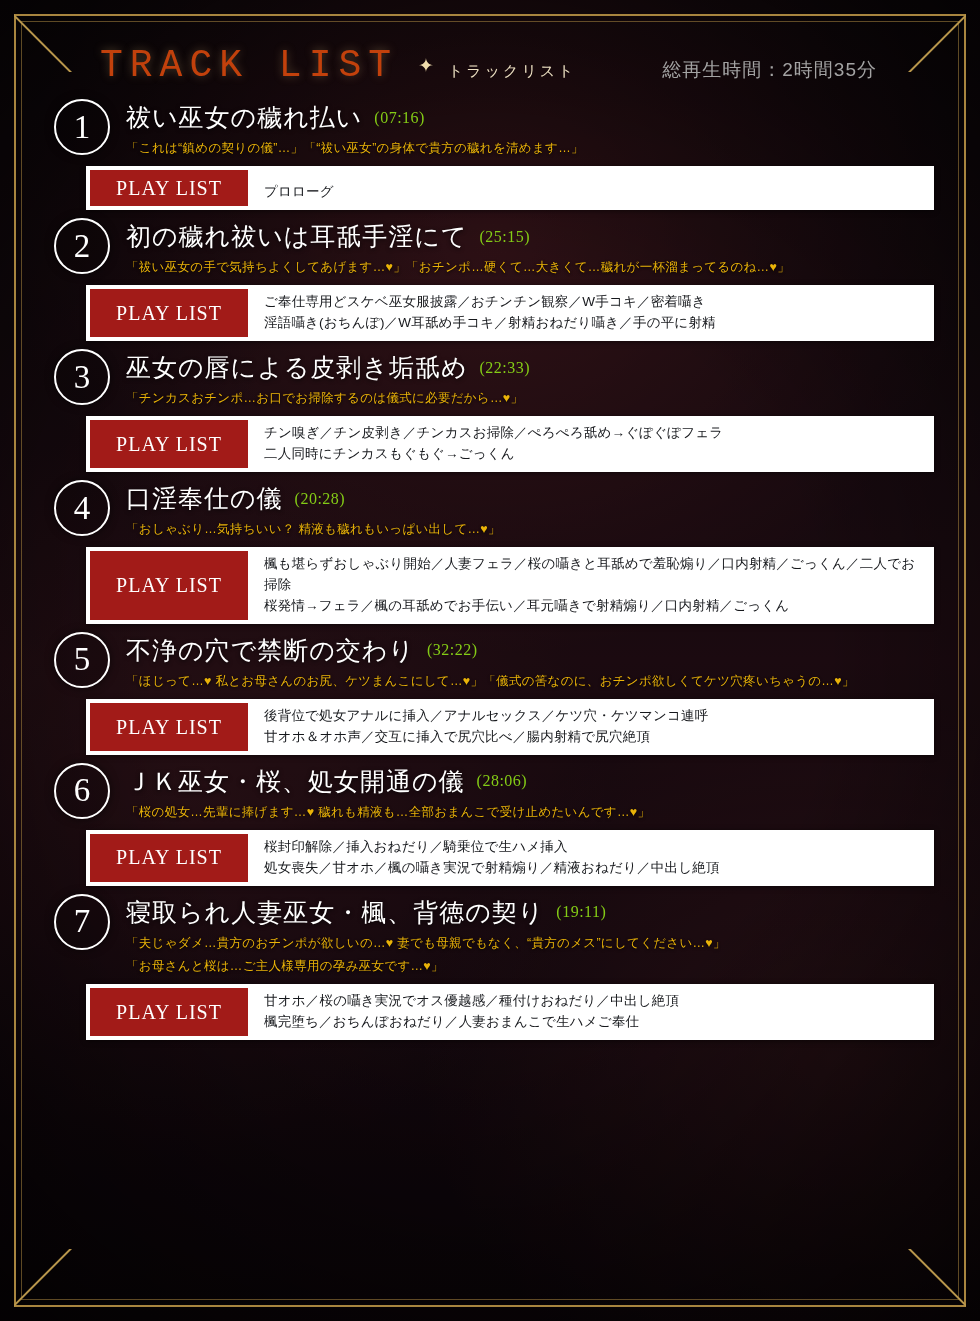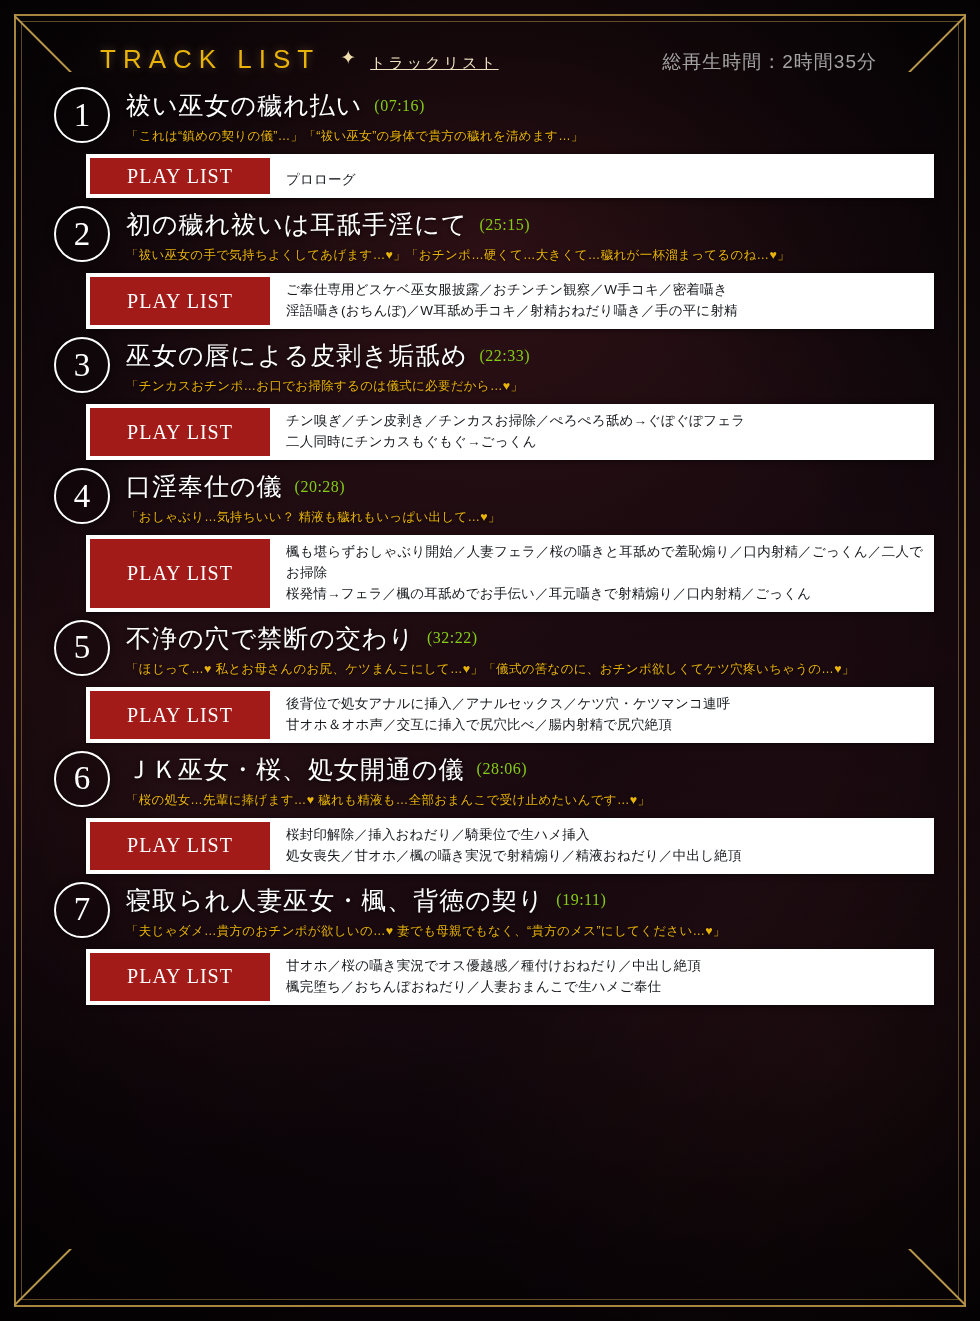--- a/index.html
+++ b/index.html
@@ -72,40 +72,39 @@
     left: 40px; top: 30px; right: 40px; bottom: 20px;
   }
 
   
   .header {
     display: flex;
     align-items: baseline;
     padding: 14px 8px 6px 60px;
   }
   .title-main {
-    font-family: Liberation Sans, sans-serif;
-    font-size: 26px;
+    font-family: Liberation Mono, monospace;
+    font-size: 38px;
     letter-spacing: 7px;
-    color: #eab308;
+    color: #c2410c;
     text-shadow: 0 0 10px rgba(220,190,120,0.35);
     font-weight: normal;
   }
   .sparkle {
     color: #f0ddad;
     font-size: 19px;
     margin: 0 14px 0 20px;
     position: relative;
     top: -4px;
   }
   .title-sub {
     font-family: "DejaVu Sans", sans-serif;
     font-size: 15px;
     letter-spacing: 3px;
     color: #efe3c4;
-    text-decoration: underline;
   }
   .total-time {
     margin-left: auto;
     font-family: Liberation Sans, sans-serif;
     font-size: 19px;
     color: #a3a3a3;
     letter-spacing: 1px;
     padding-right: 55px;
     white-space: nowrap;
   }
@@ -163,21 +162,21 @@
   .playlist {
     display: flex;
     align-items: stretch;
     background: #ffffff;
     margin: 9px 6px 0 46px;
     min-height: 44px;
     box-shadow: 0 1px 5px rgba(0,0,0,0.55);
   }
   .pl-label {
     flex: 0 0 auto;
-    width: 180px;
+    width: 158px;
     background: #a21b18;
     color: #ffffff;
     font-family: "Liberation Serif", serif;
     font-size: 20px;
     letter-spacing: 1px;
     display: flex; align-items: center; justify-content: center;
     margin: 4px 0 4px 4px;
   }
   .pl-body {
     flex: 1 1 auto;
@@ -343,20 +342,21 @@
 
     <div class="track">
       <div class="track-head">
         <div class="num">7</div>
         <div class="track-text">
           <div class="tt-line">
             <span class="tt-title">寝取られ人妻巫女・楓、背徳の契り</span>
             <span class="tt-dur">(19:11)</span>
           </div>
           <div class="tt-quote">「夫じゃダメ…貴方のおチンポが欲しいの…♥ 妻でも母親でもなく、“貴方のメス”にしてください…♥」</div>
+          <div class="tt-quote">「お母さんと桜は…ご主人様専用の孕み巫女です…♥」</div>
         </div>
       </div>
       <div class="playlist">
         <div class="pl-label">PLAY LIST</div>
         <div class="pl-body">
           <div>甘オホ／桜の囁き実況でオス優越感／種付けおねだり／中出し絶頂</div>
           <div>楓完堕ち／おちんぼおねだり／人妻おまんこで生ハメご奉仕</div>
         </div>
       </div>
     </div>

